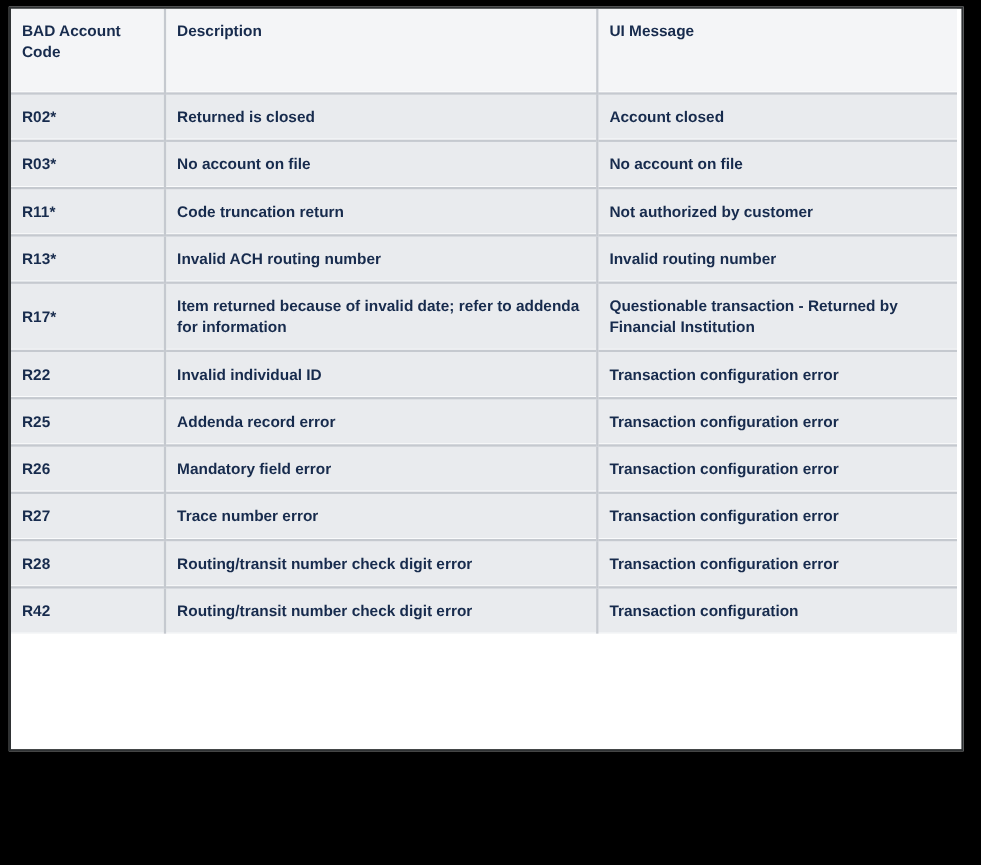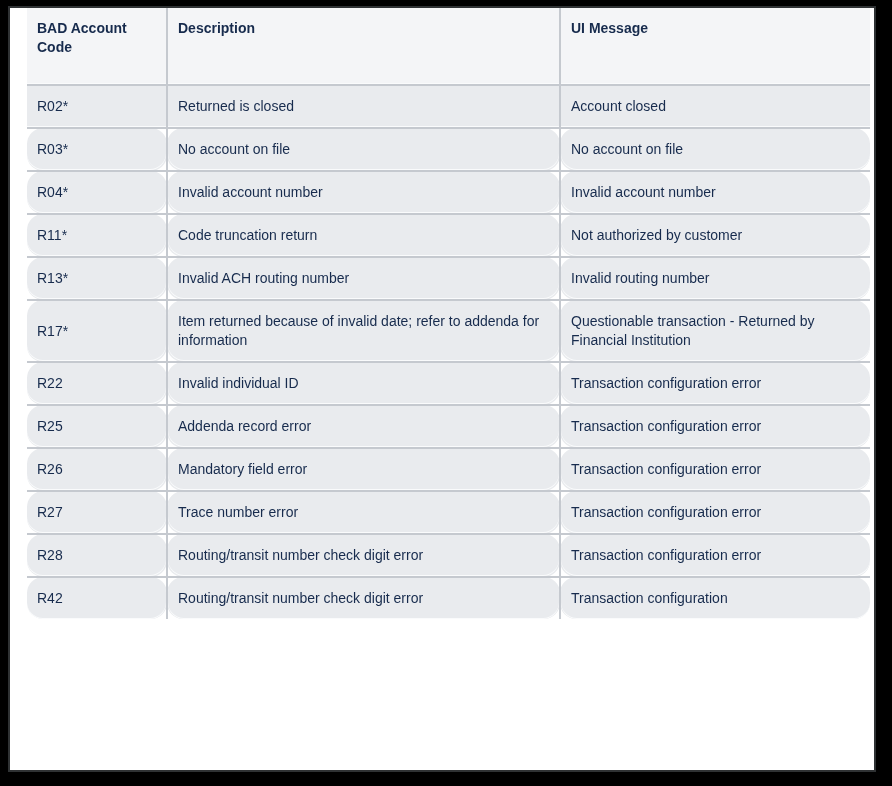--- a/index.html
+++ b/index.html
@@ -16,24 +16,24 @@
   html, body {
     margin: 0; padding: 0;
     width: 892px; height: 786px;
     background: var(--page-bg);
     font-family: "Liberation Sans", "DejaVu Sans", sans-serif;
     color: var(--text);
   }
   .table-wrap {
     position: absolute;
     left: 8px; top: 6px;
-    width: 868px; height: 766px;
+    width: 868px; height: 677px;
     background: var(--table-bg);
     border: 2px solid var(--outer-border);
-    padding: 0 4px 6px 17px;
+    padding: 0 4px 6px 0;
     overflow: hidden;
   }
   table.codes-table {
     width: 100%;
     border-collapse: collapse;
     table-layout: fixed;
     font-size: 14px;
   }
   col.c1 { width: 140px; }
   col.c2 { width: 393px; }
@@ -47,22 +47,23 @@
     border-bottom: 2px solid var(--grid);
     box-shadow: inset 0 -1px 0 var(--hairline);
   }
   td {
     background: var(--row-bg);
     vertical-align: middle;
     padding: 11px 10px;
     line-height: 19px;
     box-shadow: inset 0 -1px 0 var(--hairline);
     word-wrap: break-word;
+    font-weight: bold;
   }
-  tbody tr + tr td { border-top: 2px solid var(--grid); border-radius: 16px; }
+  tbody tr + tr td { border-top: 2px solid var(--grid); }
   .vdiv { border-right: 2px solid var(--grid); }
 </style>
 </head>
 <body>
 
 <div class="table-wrap">
   <table class="codes-table">
     <colgroup>
       <col class="c1">
         <col class="c2">
@@ -78,25 +79,20 @@
     <tbody>
         <tr>
           <td class="vdiv">R02*</td>
           <td class="vdiv">Returned is closed</td>
           <td>Account closed</td>
         </tr>
         <tr>
           <td class="vdiv">R03*</td>
           <td class="vdiv">No account on file</td>
           <td>No account on file</td>
-        </tr>
-        <tr>
-          <td class="vdiv">R04*</td>
-          <td class="vdiv">Invalid account number</td>
-          <td>Invalid account number</td>
         </tr>
         <tr>
           <td class="vdiv">R11*</td>
           <td class="vdiv">Code truncation return</td>
           <td>Not authorized by customer</td>
         </tr>
         <tr>
           <td class="vdiv">R13*</td>
           <td class="vdiv">Invalid ACH routing number</td>
           <td>Invalid routing number</td>

